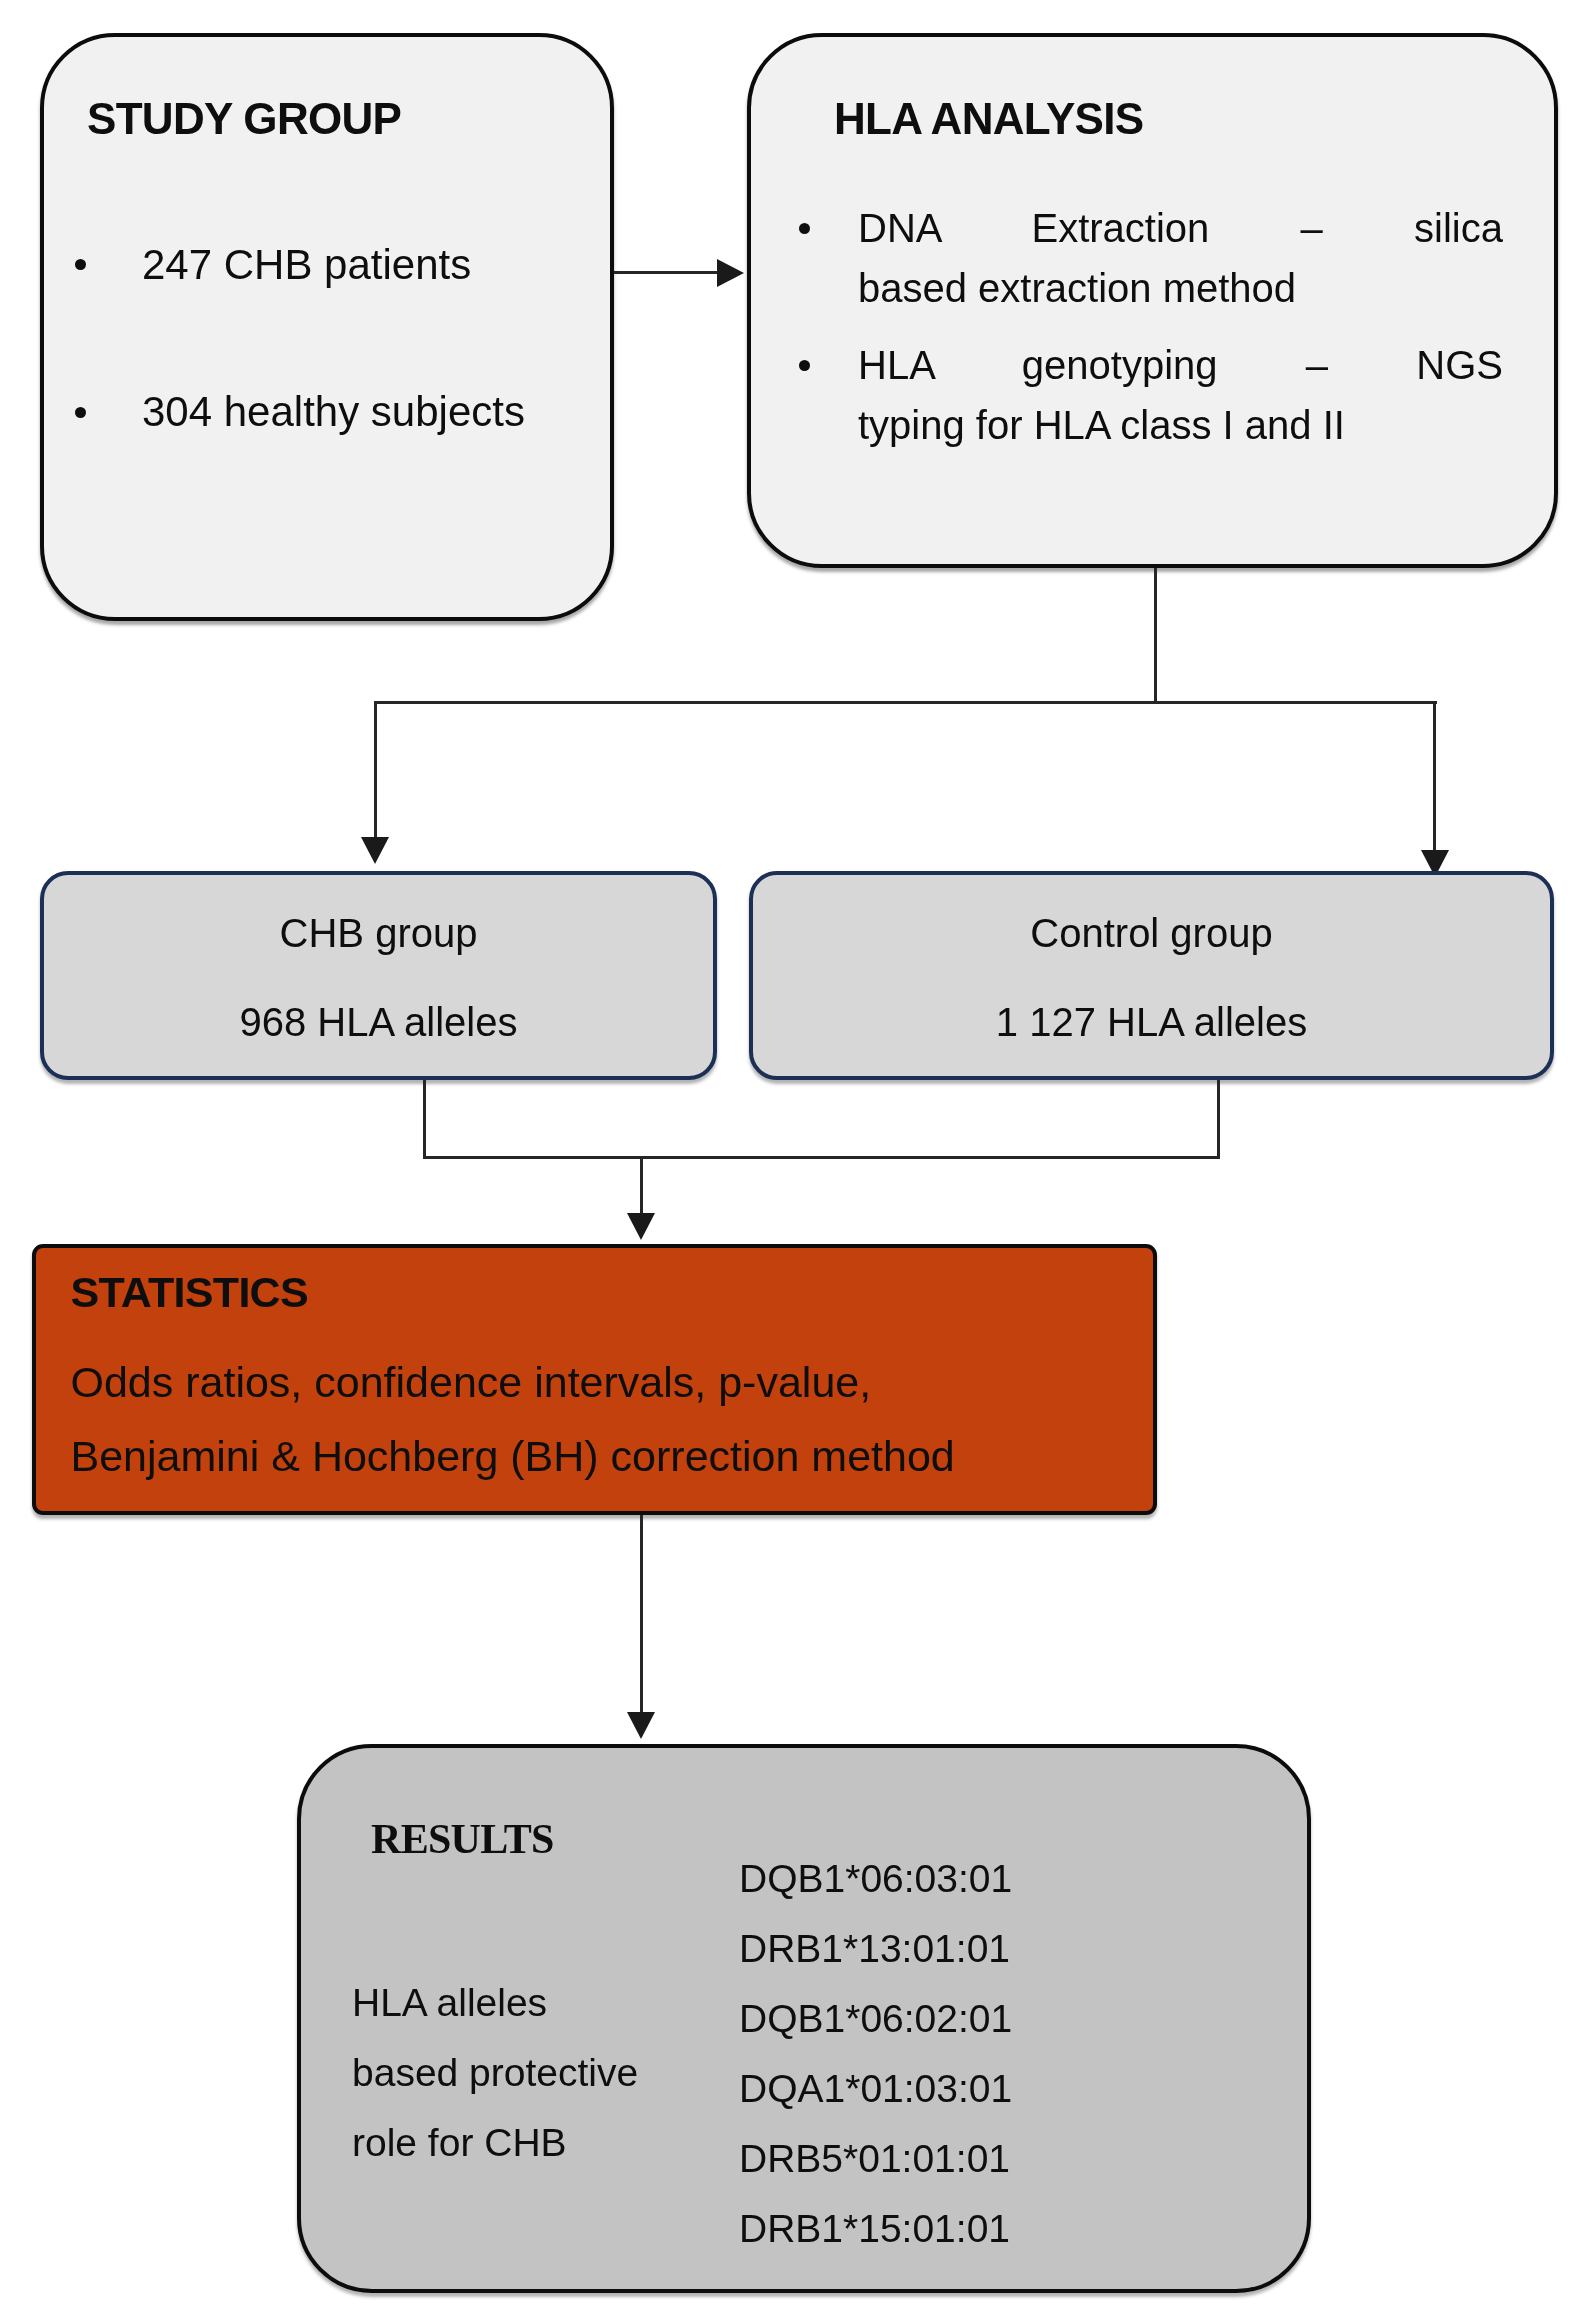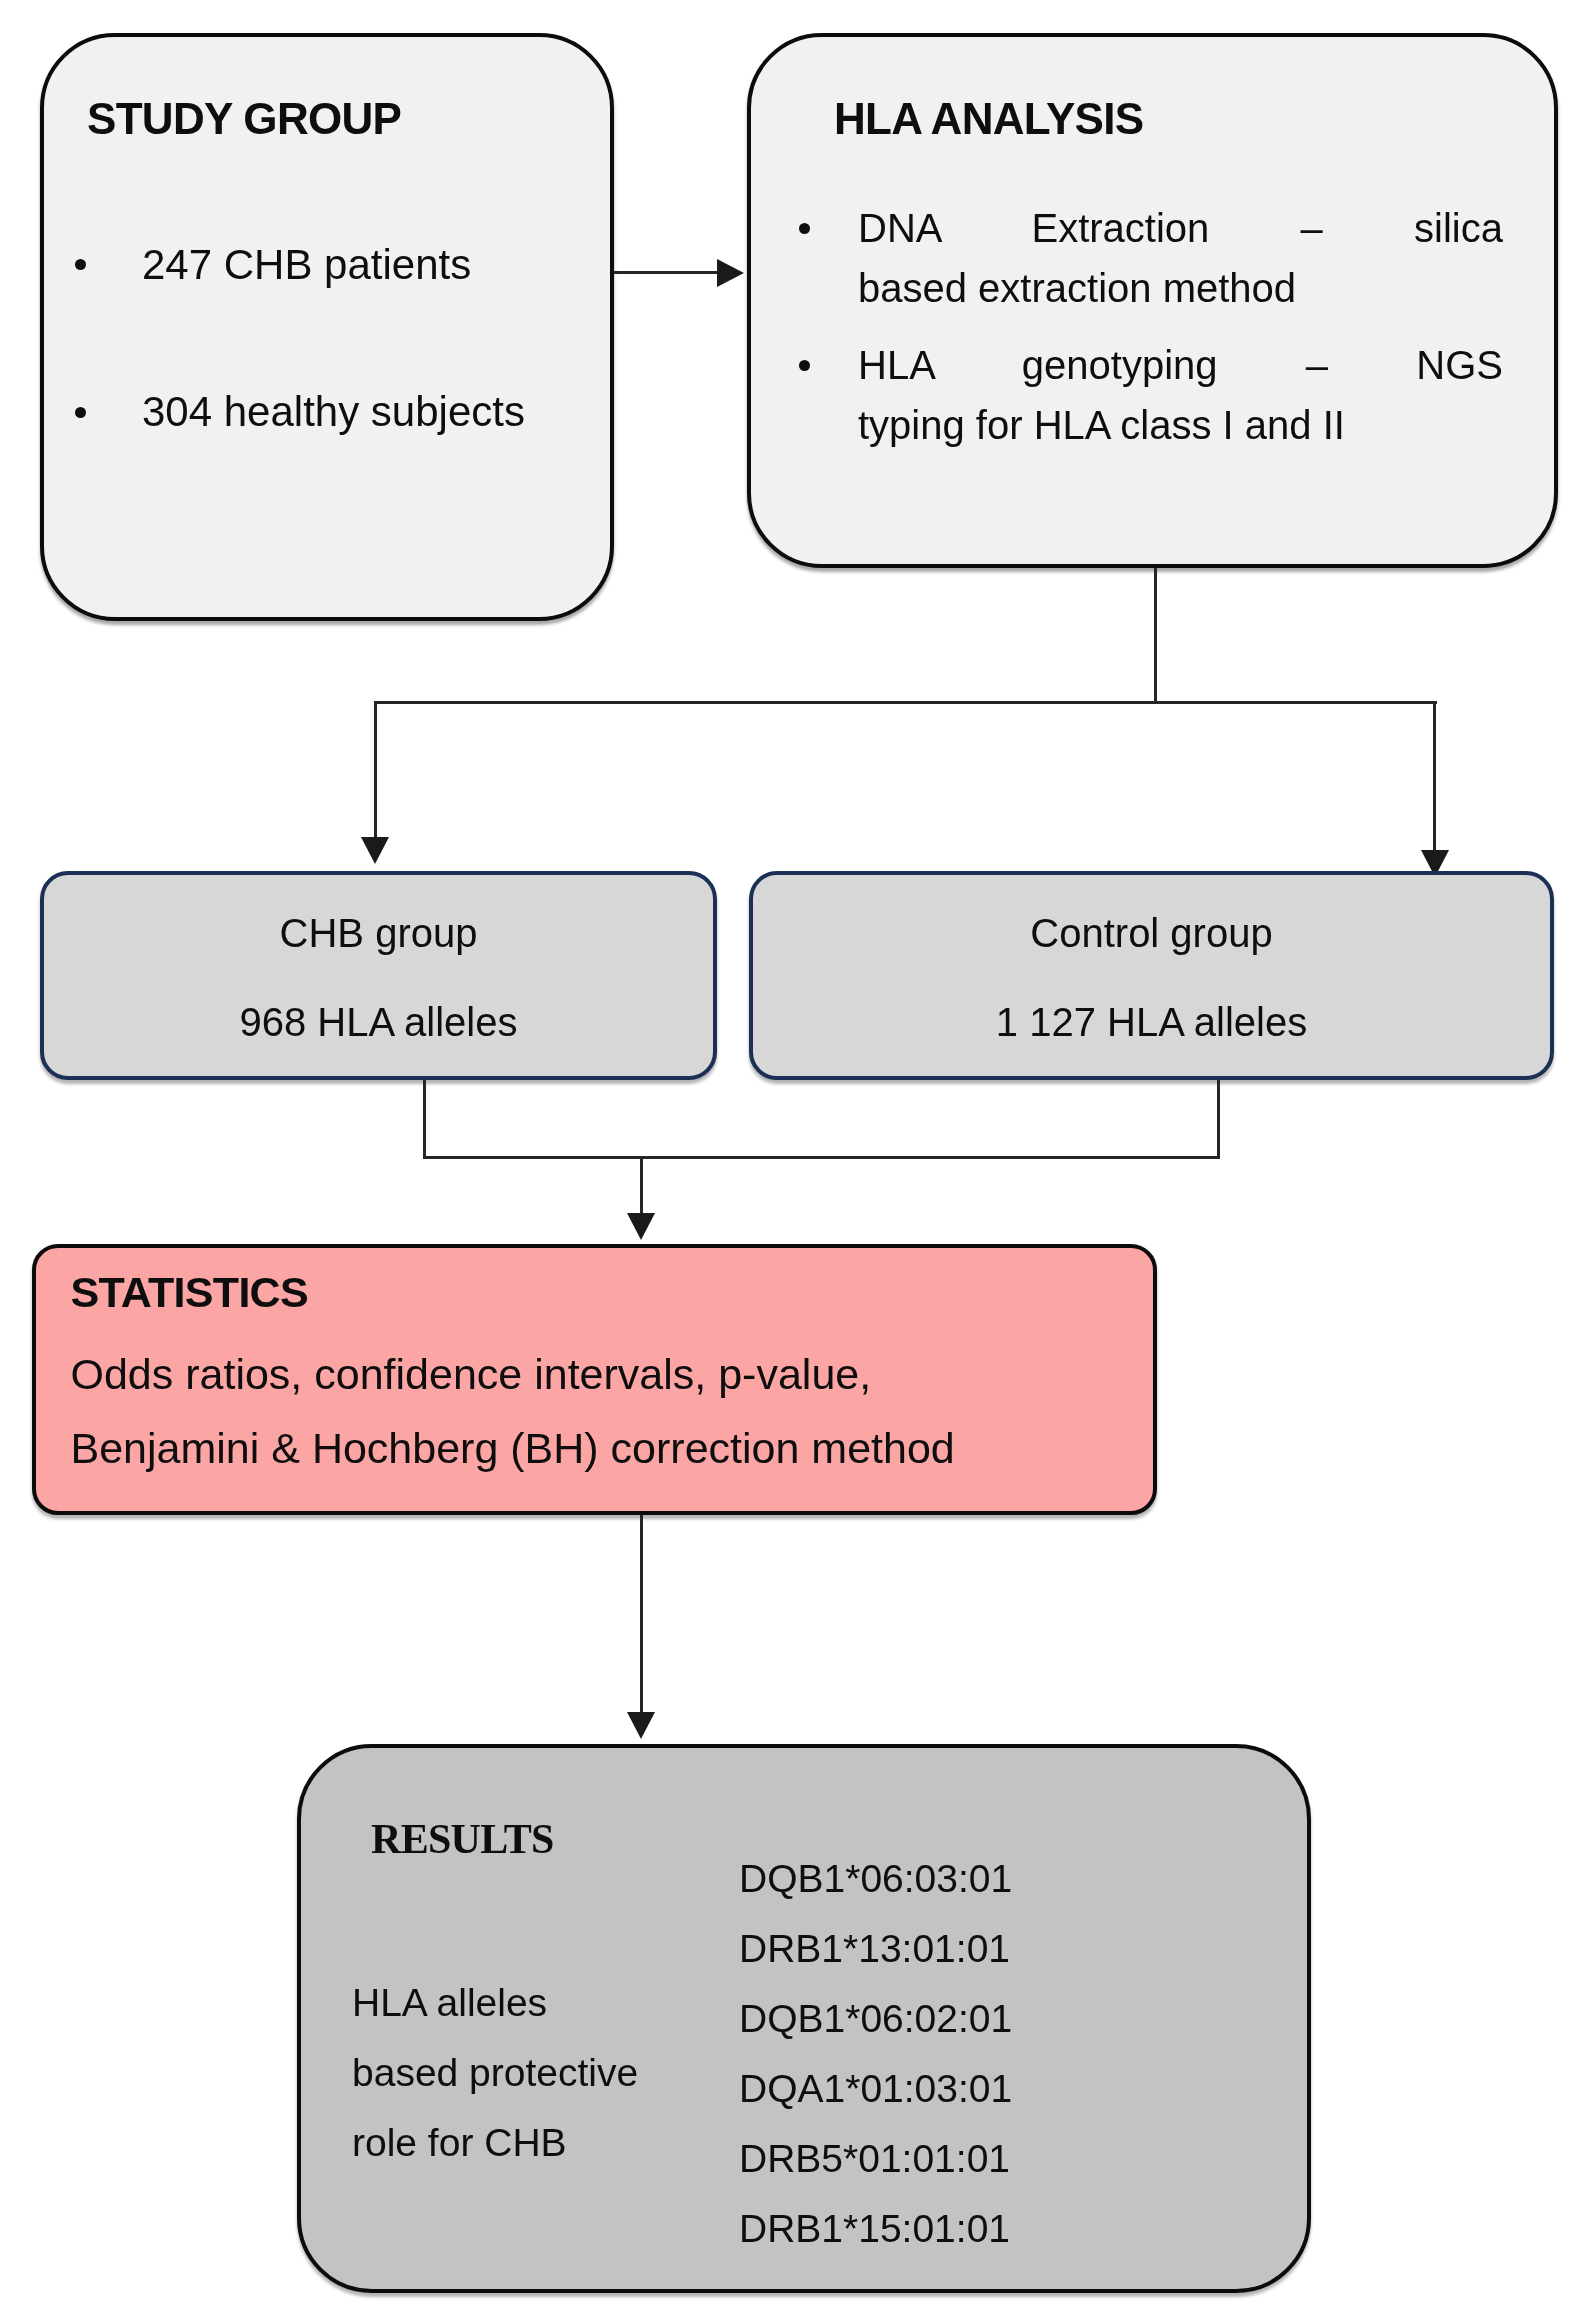--- a/index.html
+++ b/index.html
@@ -19,41 +19,41 @@
     border-radius:75px;
     box-shadow:0 4px 3.3px rgba(0,0,0,0.35);
   }
   .box-group{
     background:#d7d7d7;
     border:4.7px solid #1c2f55;
     border-radius:28px;
     box-shadow:0 4px 3.3px rgba(0,0,0,0.30);
   }
   .box-stats{
-    background:#fca5a5;
+    background:#c2410c;
     border:4.7px solid #0c0c0c;
-    border-radius:26px;
+    border-radius:11px;
     box-shadow:0 4px 3.3px rgba(0,0,0,0.30);
     text-decoration:underline;
   }
   .box-results{
     background:#c3c3c3;
     border:4.7px solid #0c0c0c;
     border-radius:75px;
     box-shadow:0 4px 3.3px rgba(0,0,0,0.30);
   }
   .box-title{
     position:absolute;
     font-weight:bold;
     font-size:44px;
     letter-spacing:-0.7px;
     line-height:54px;
     white-space:nowrap;
   }
-  .body-text{position:absolute;line-height:56px;font-size:43px;white-space:nowrap;}
+  .body-text{position:absolute;line-height:56px;font-size:43px;white-space:nowrap;margin-top:8px;}
   .bullet-dot{
     position:absolute;
     width:11.4px;height:11.4px;border-radius:50%;
     background:#0e0e0e;
   }
   .bullet-text{position:absolute;font-size:42px;line-height:56px;white-space:nowrap;}
   .wrap-block{position:absolute;font-size:40px;line-height:60px;}
   .wrap-block .justify-line{text-align:justify;text-align-last:justify;}
   .center-line{
     position:absolute;left:0;width:100%;

